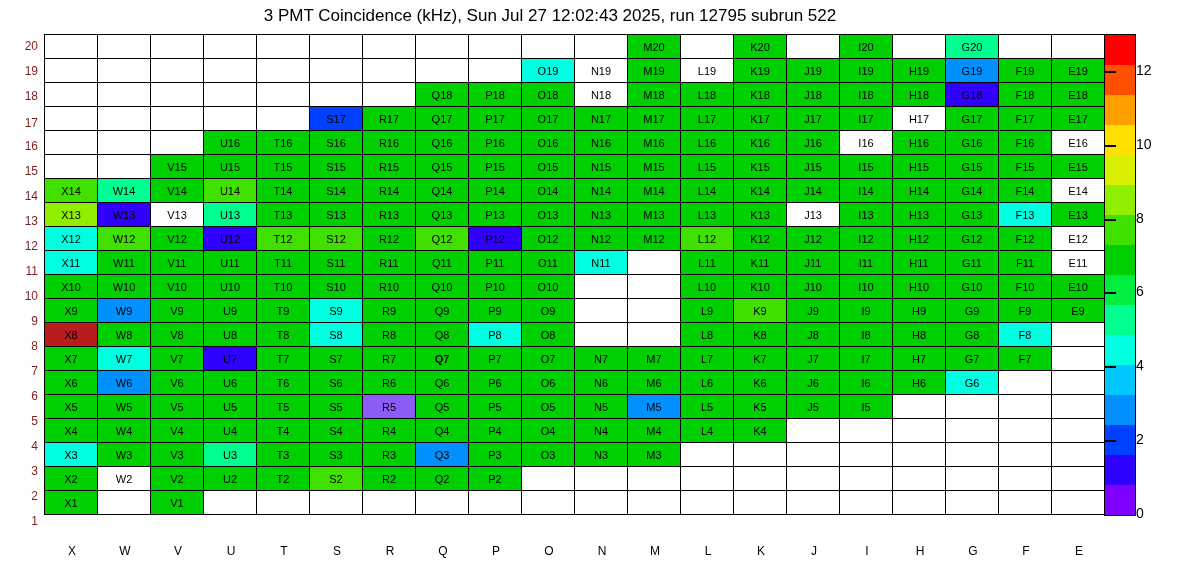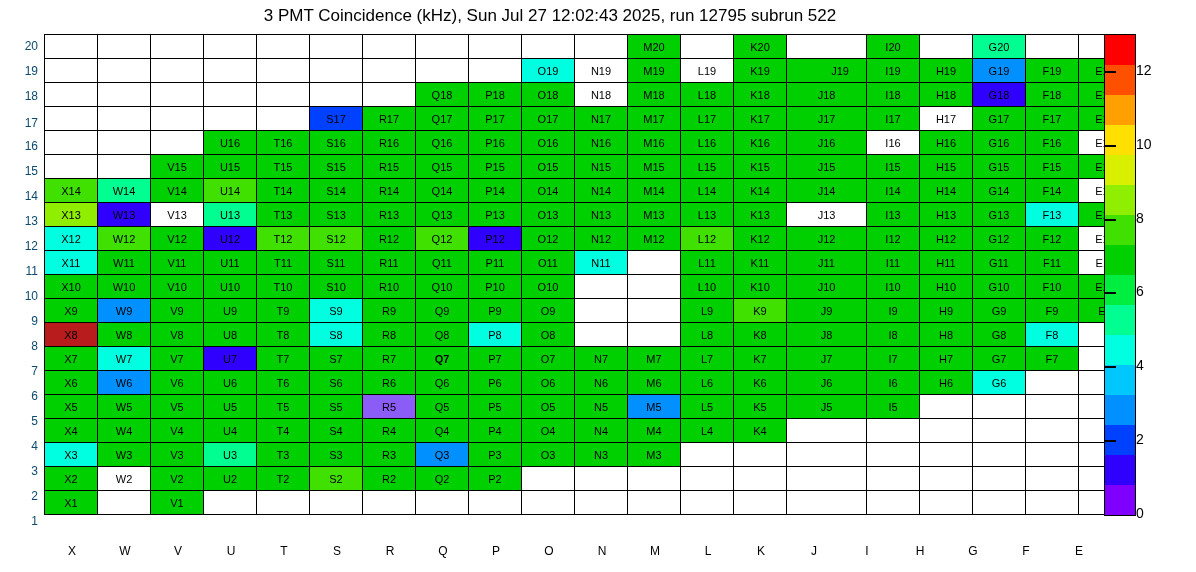--- a/index.html
+++ b/index.html
@@ -2,21 +2,21 @@
 <html><head>
 <meta charset="utf-8">
 <style>
   html,body{margin:0;padding:0;}
   body{width:1196px;height:572px;background:#ffffff;font-family:"Liberation Sans",sans-serif;overflow:hidden;}
   #wrap{position:relative;width:1196px;height:572px;}
   #title{position:absolute;top:6px;left:0;width:1100px;text-align:center;font-size:17px;color:#000;}
   #grid{position:absolute;left:44px;top:34px;border-collapse:collapse;}
   #grid td{width:56px;height:24px;border:1px solid #000;text-align:center;font-size:11px;color:#000;padding:0;}
   #grid td.empty{background:#ffffff;}
-  .rowlab{position:absolute;left:8px;width:30px;text-align:right;font-size:12px;color:#0c4a6e;}
+  .rowlab{position:absolute;left:8px;width:30px;text-align:right;font-size:12px;color:#7f1d1d;}
   .collab{position:absolute;top:544px;width:56px;text-align:center;font-size:12px;color:#000;}
   #cbar{position:absolute;left:1104px;top:34px;width:30px;height:480px;border:1px solid #000;}
   #cbar div{width:100%;}
   .cbtick{position:absolute;left:1136px;font-size:14px;color:#000;}
   .cbline{position:absolute;left:1104px;width:12px;height:2px;background:#000;}
 </style>
 </head>
 <body>
 
 <div id="wrap">
@@ -53,21 +53,21 @@
           <td class="empty" style="width: 52px; height: 23px;"></td>
           <td class="empty" style="width: 52px; height: 23px;"></td>
           <td class="empty" style="width: 52px; height: 23px;"></td>
           <td class="empty" style="width: 52px; height: 23px;"></td>
           <td class="empty" style="width: 52px; height: 23px;"></td>
           <td style="background: rgb(0, 255, 224); width: 52px; height: 23px;">O19</td>
           <td style="background: rgb(255, 255, 255); width: 52px; height: 23px;">N19</td>
           <td style="background: rgb(0, 208, 0); width: 52px; height: 23px;">M19</td>
           <td style="background: rgb(255, 255, 255); width: 52px; height: 23px;">L19</td>
           <td style="background: rgb(0, 208, 0); width: 52px; height: 23px;">K19</td>
-          <td style="background: rgb(0, 208, 0); width: 52px; height: 23px; padding-left: 27px;">J19</td>
+          <td style="background: rgb(0, 208, 0); width: 52px; height: 23px;">J19</td>
           <td style="background: rgb(0, 208, 0); width: 52px; height: 23px;">I19</td>
           <td style="background: rgb(0, 208, 0); width: 52px; height: 23px;">H19</td>
           <td style="background: rgb(0, 144, 255); width: 52px; height: 23px;">G19</td>
           <td style="background: rgb(0, 208, 0); width: 52px; height: 23px;">F19</td>
           <td style="background: rgb(0, 208, 0); width: 52px; height: 23px;">E19</td>
         </tr>
         <tr>
           <td class="empty" style="width: 52px; height: 23px;"></td>
           <td class="empty" style="width: 52px; height: 23px;"></td>
           <td class="empty" style="width: 52px; height: 23px;"></td>

